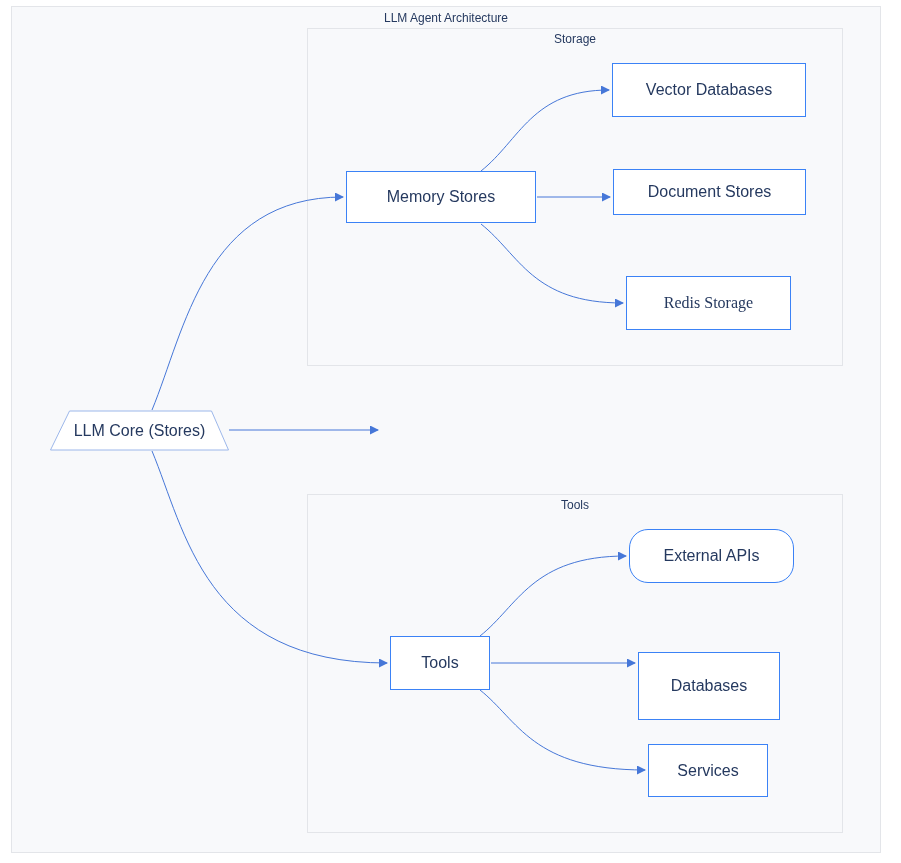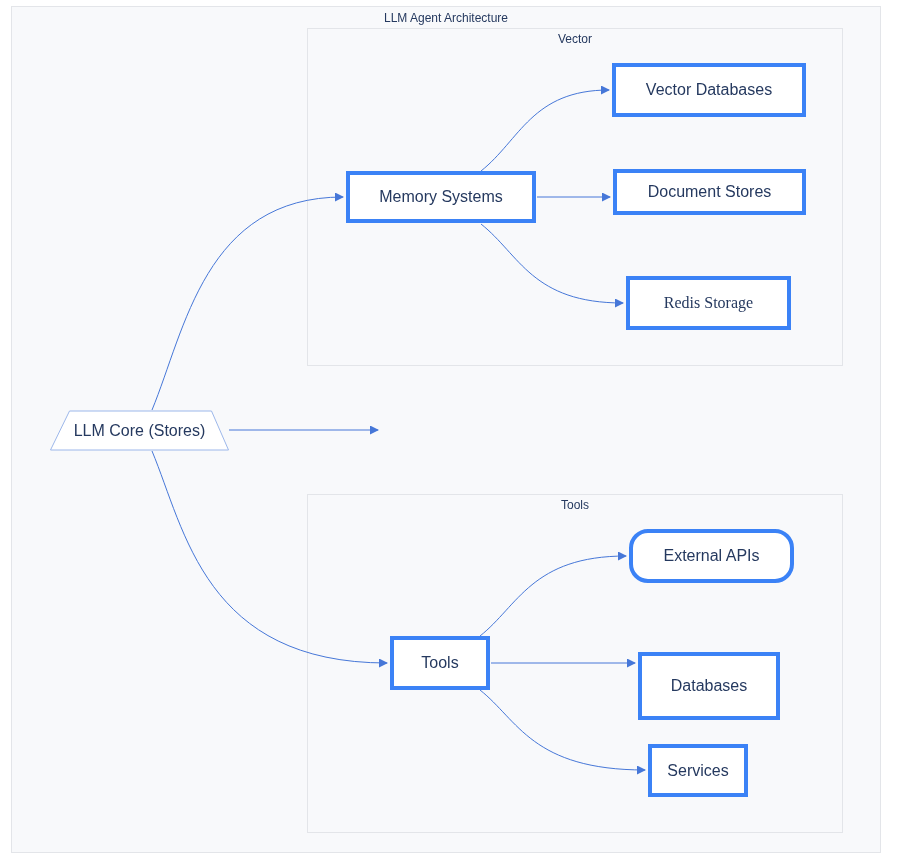--- a/index.html
+++ b/index.html
@@ -32,21 +32,21 @@
   .edges-svg {
     position: absolute;
     left: 0; top: 0;
     width: 901px;
     height: 863px;
     pointer-events: none;
   }
   .node {
     position: absolute;
     background: #ffffff;
-    border: 4px solid #3b82f6;
+    border: 1px solid #3b82f6;
     box-sizing: border-box;
     display: flex;
     align-items: center;
     justify-content: center;
   }
   .node-label {
     font-size: 16px;
     color: #25395f;
     white-space: nowrap;
   }
@@ -73,21 +73,21 @@
 </style>
 </head>
 <body>
 
 <div class="canvas">
 
   <div class="cluster" style="left:11px; top:6px; width:870px; height:847px;"></div>
   <div class="cluster-label" style="left:446px; top:11px;">LLM Agent Architecture</div>
 
   <div class="cluster" style="left:307px; top:28px; width:536px; height:338px;"></div>
-  <div class="cluster-label" style="left:575px; top:32px;">Vector</div>
+  <div class="cluster-label" style="left:575px; top:32px;">Storage</div>
 
   <div class="cluster" style="left:307px; top:494px; width:536px; height:339px;"></div>
   <div class="cluster-label" style="left:575px; top:498px;">Tools</div>
 
   <svg class="edges-svg" viewBox="0 0 901 863" xmlns="http://www.w3.org/2000/svg">
     <defs>
       <marker id="arrow" markerUnits="userSpaceOnUse" markerWidth="9" markerHeight="9" refX="8" refY="4.5" orient="auto">
         <path d="M0,0 L9,4.5 L0,9 z" fill="#4677d8"></path>
       </marker>
     </defs>
@@ -102,21 +102,21 @@
       <path d="M 491 663 L 635 663" marker-end="url(#arrow)"></path>
       <path d="M 480 690 C 518 720, 532 770, 645 770" marker-end="url(#arrow)"></path>
     </g>
   </svg>
 
   <div class="node" style="left:612px; top:63px; width:194px; height:54px;">
     <span class="node-label">Vector Databases</span>
   </div>
 
   <div class="node" style="left:346px; top:171px; width:190px; height:52px;">
-    <span class="node-label">Memory Systems</span>
+    <span class="node-label">Memory Stores</span>
   </div>
 
   <div class="node" style="left:613px; top:169px; width:193px; height:46px;">
     <span class="node-label">Document Stores</span>
   </div>
 
   <div class="node" style="left:626px; top:276px; width:165px; height:54px;font-family:Liberation Serif, serif;">
     <span class="node-label">Redis Storage</span>
   </div>
 
@@ -133,17 +133,17 @@
   </div>
 
   <div class="node" style="left:390px; top:636px; width:100px; height:54px;">
     <span class="node-label">Tools</span>
   </div>
 
   <div class="node" style="left:638px; top:652px; width:142px; height:68px;">
     <span class="node-label">Databases</span>
   </div>
 
-  <div class="node" style="left:648px; top:744px; width:100px; height:53px;">
+  <div class="node" style="left:648px; top:744px; width:120px; height:53px;">
     <span class="node-label">Services</span>
   </div>
 
 </div>
 
 </body></html>

